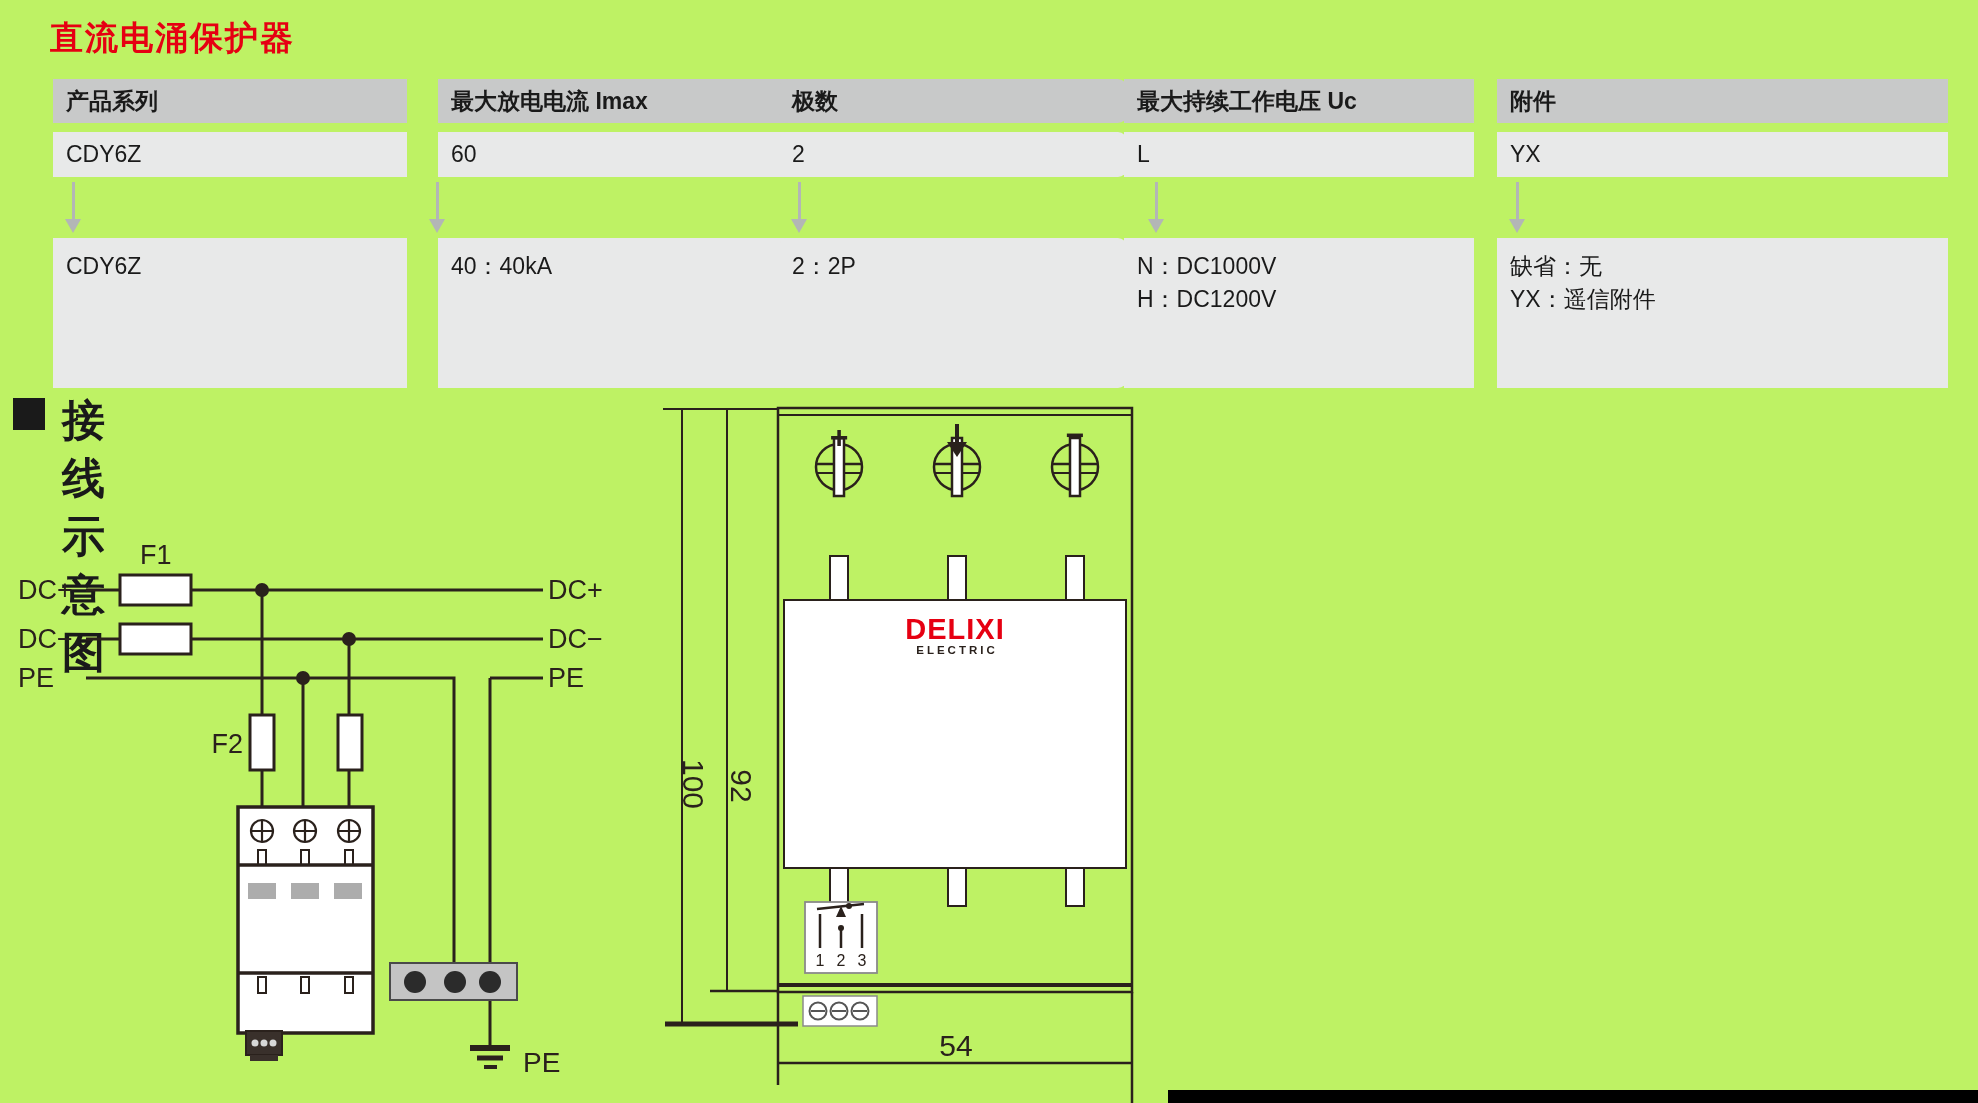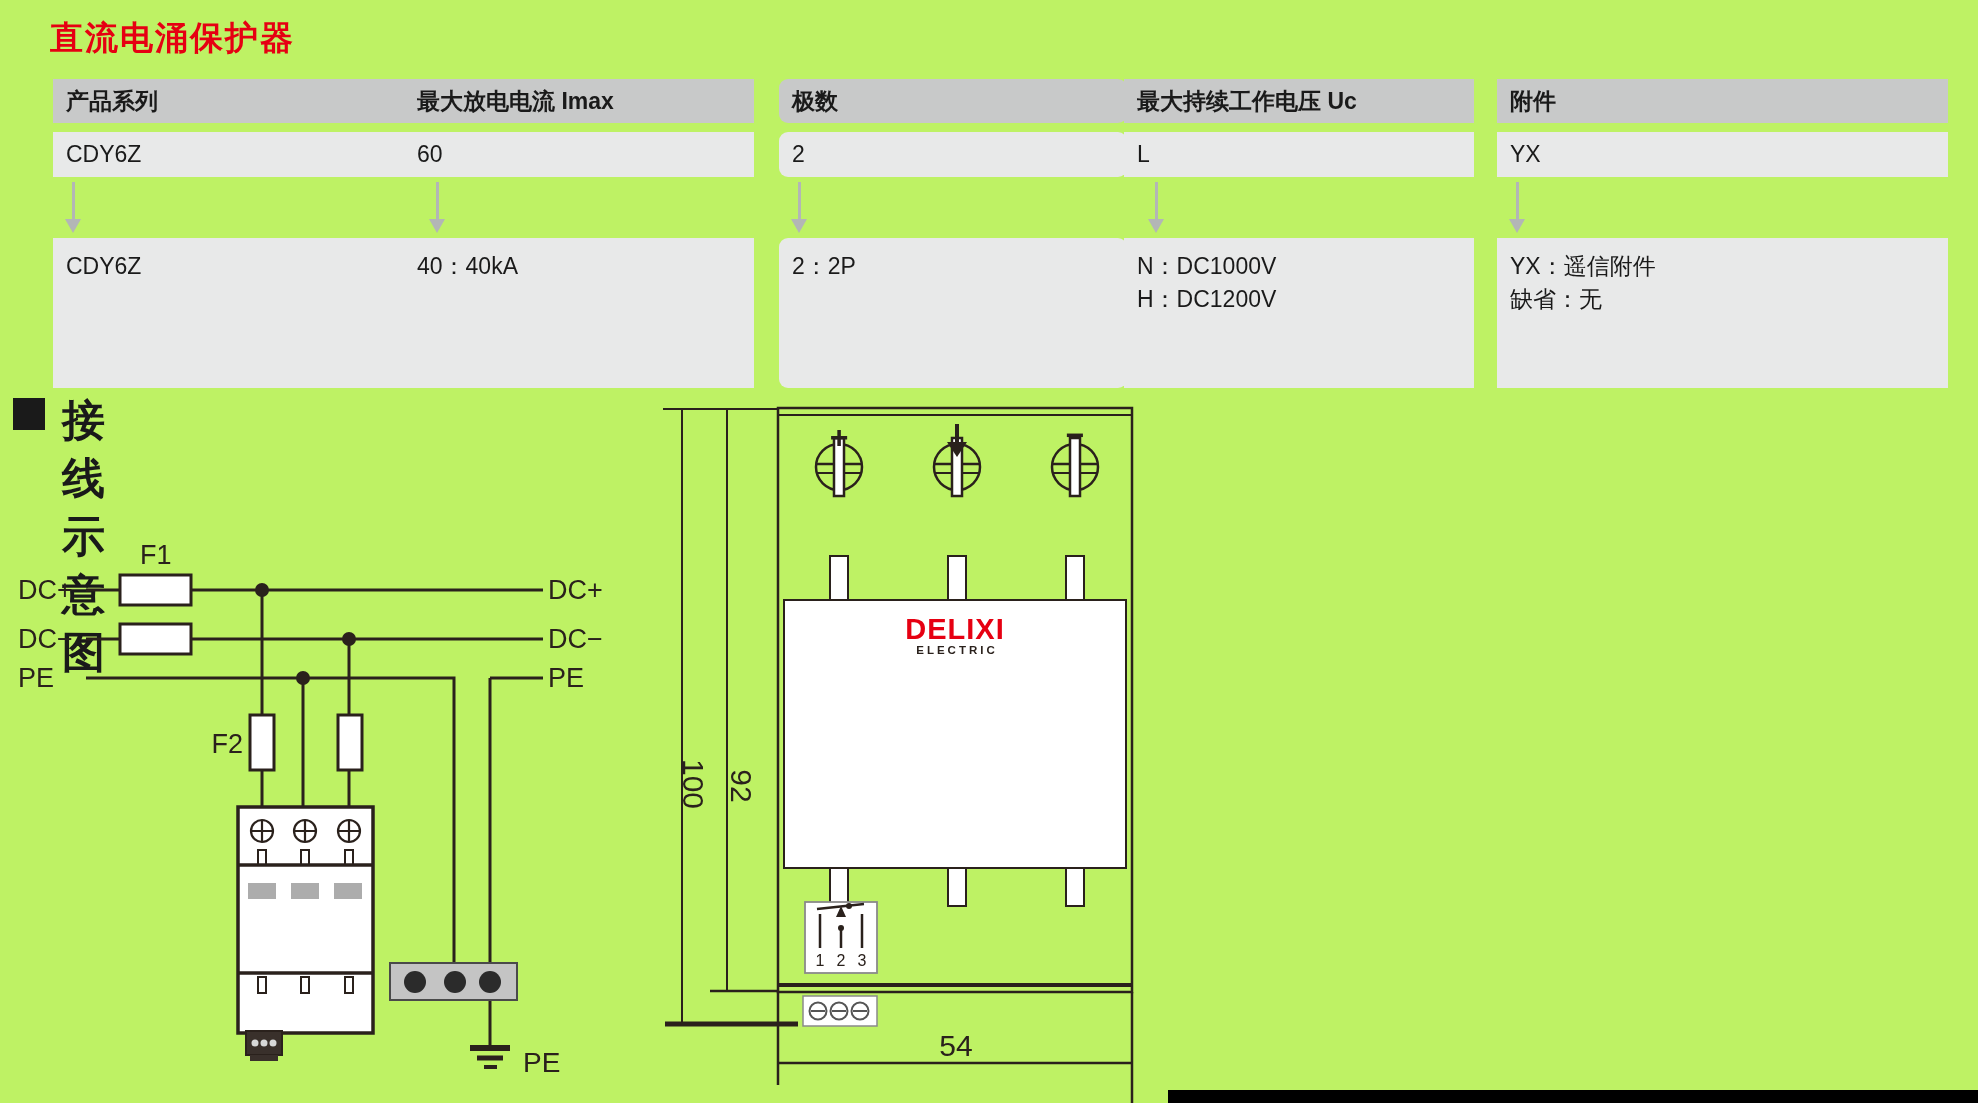--- a/index.html
+++ b/index.html
@@ -3,21 +3,21 @@
 <meta charset="utf-8">
 <style>
   html,body{margin:0;padding:0;background:#ffffff;}
   #page{position:relative;width:1978px;height:1103px;background:#bef264;overflow:hidden;
         font-family:"Liberation Sans", sans-serif;color:#1a1a1a;}
   
   .doc-title{position:absolute;left:50px;top:16px;font-size:33px;font-weight:700;color:#e60012;letter-spacing:2px;}
   
   .cell{position:absolute;box-sizing:border-box;}
   .c1{left:53px;width:354px;}
-  .c2{left:404px;width:350px;}
+  .c2{left:438px;width:350px;}
   .c3{left:779px;width:348px;border-radius:9px;}
   .c4{left:1124px;width:350px;}
   .c5{left:1497px;width:451px;}
   .hdr{top:79px;height:44px;background:#c8c9c9;font-size:23px;font-weight:600;
        display:flex;align-items:center;padding-left:13px;}
   .r1{top:132px;height:45px;background:#e8e9e9;font-size:23px;
       display:flex;align-items:center;padding-left:13px;}
   .r2{top:238px;height:150px;background:#e8e9e9;font-size:23px;
       padding:12px 0 0 13px;line-height:33px;}
   .tbl-arrow{position:absolute;top:182px;width:16px;height:51px;}
@@ -83,22 +83,22 @@
       <div>40：40kA</div>
     </div>
     <div class="cell r2 c3">
       <div>2：2P</div>
     </div>
     <div class="cell r2 c4">
       <div>N：DC1000V</div>
       <div>H：DC1200V</div>
     </div>
     <div class="cell r2 c5">
+      <div>缺省：无</div>
       <div>YX：遥信附件</div>
-      <div>缺省：无</div>
     </div>
   </div>
 
   <div class="sec-hdr">
     <div class="sec-sq"></div>
     <div class="sec-txt">接线示意图</div>
   </div>
 
   <svg id="diagram" viewBox="0 0 1978 1103">
 

